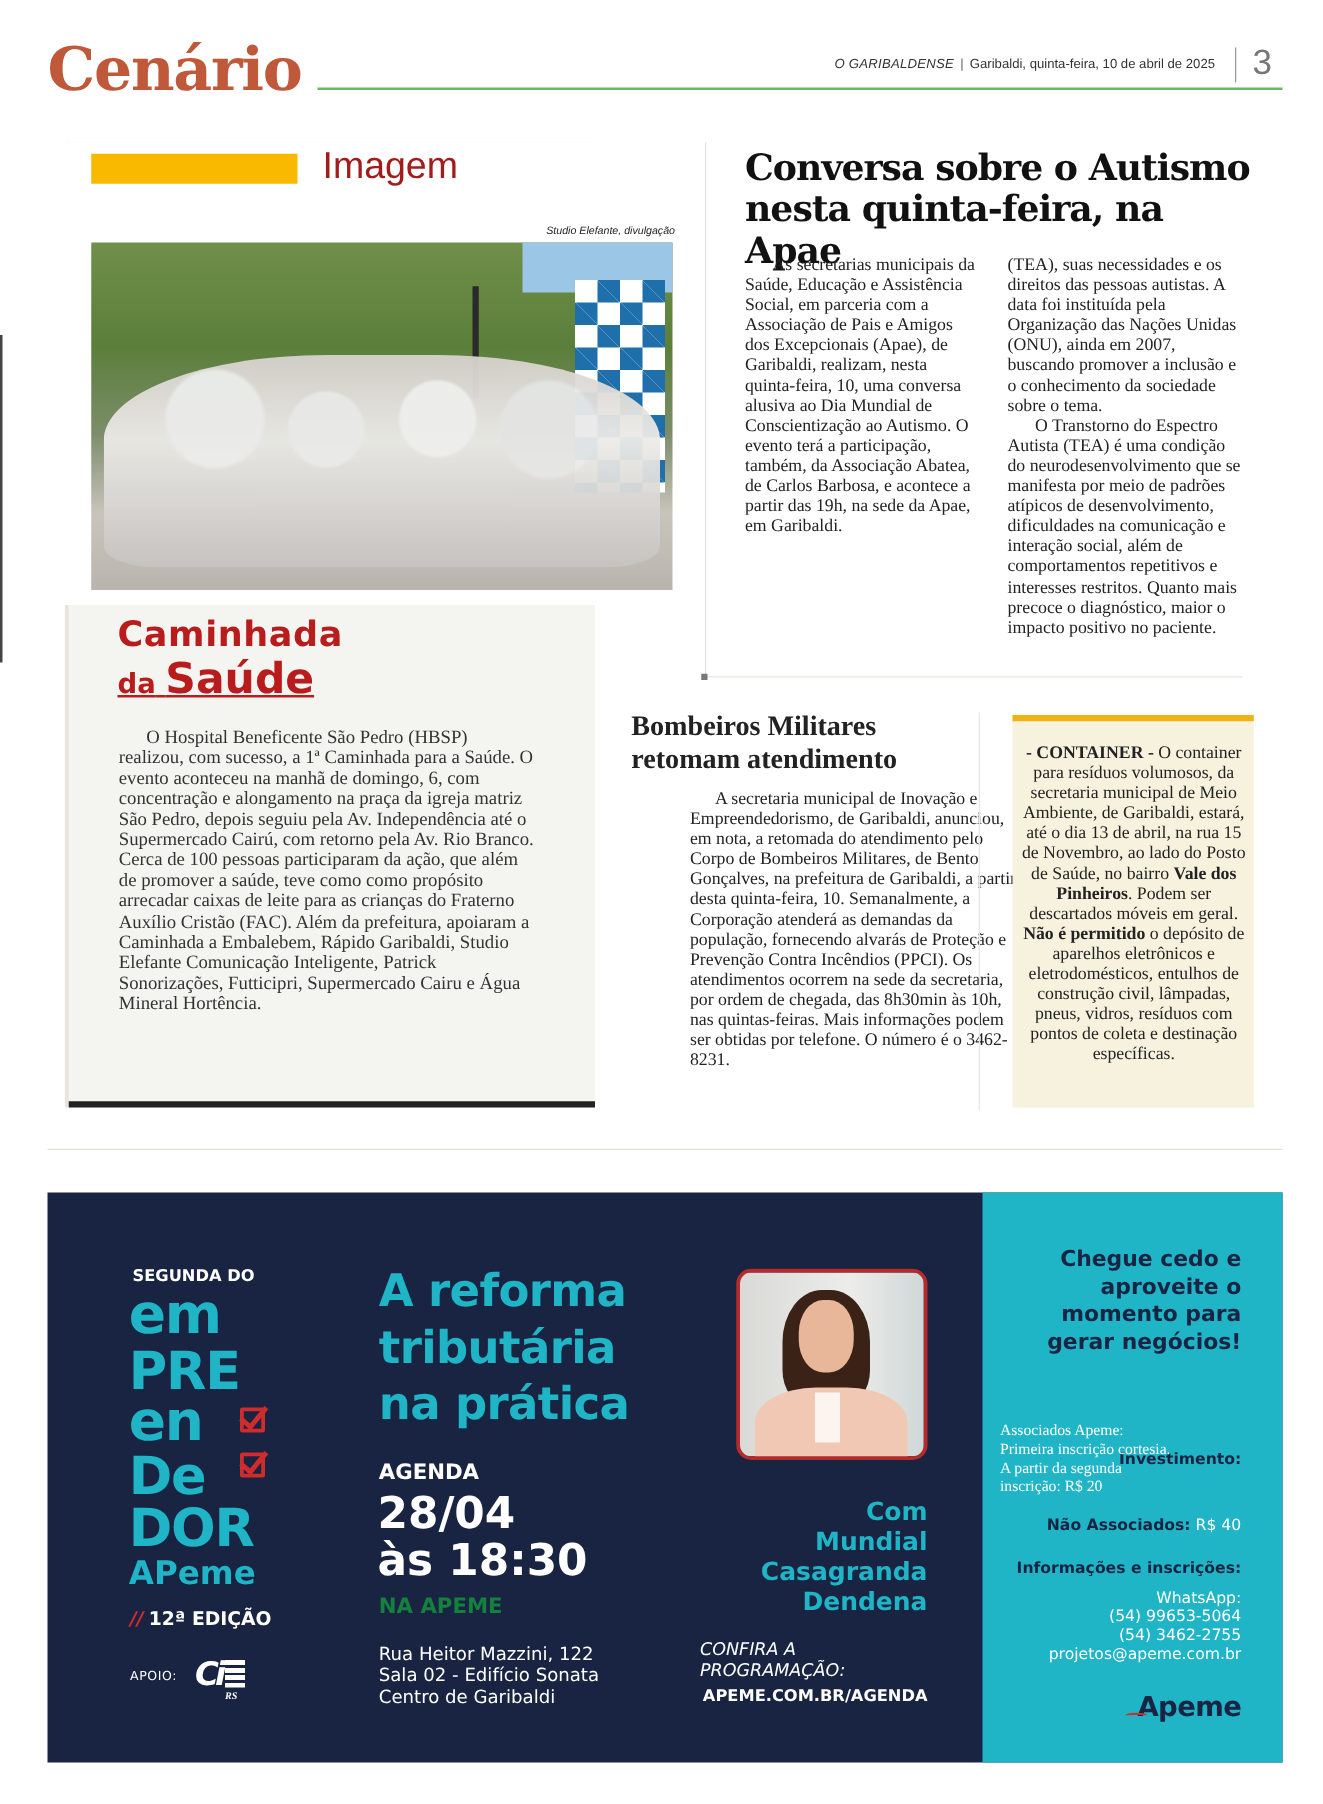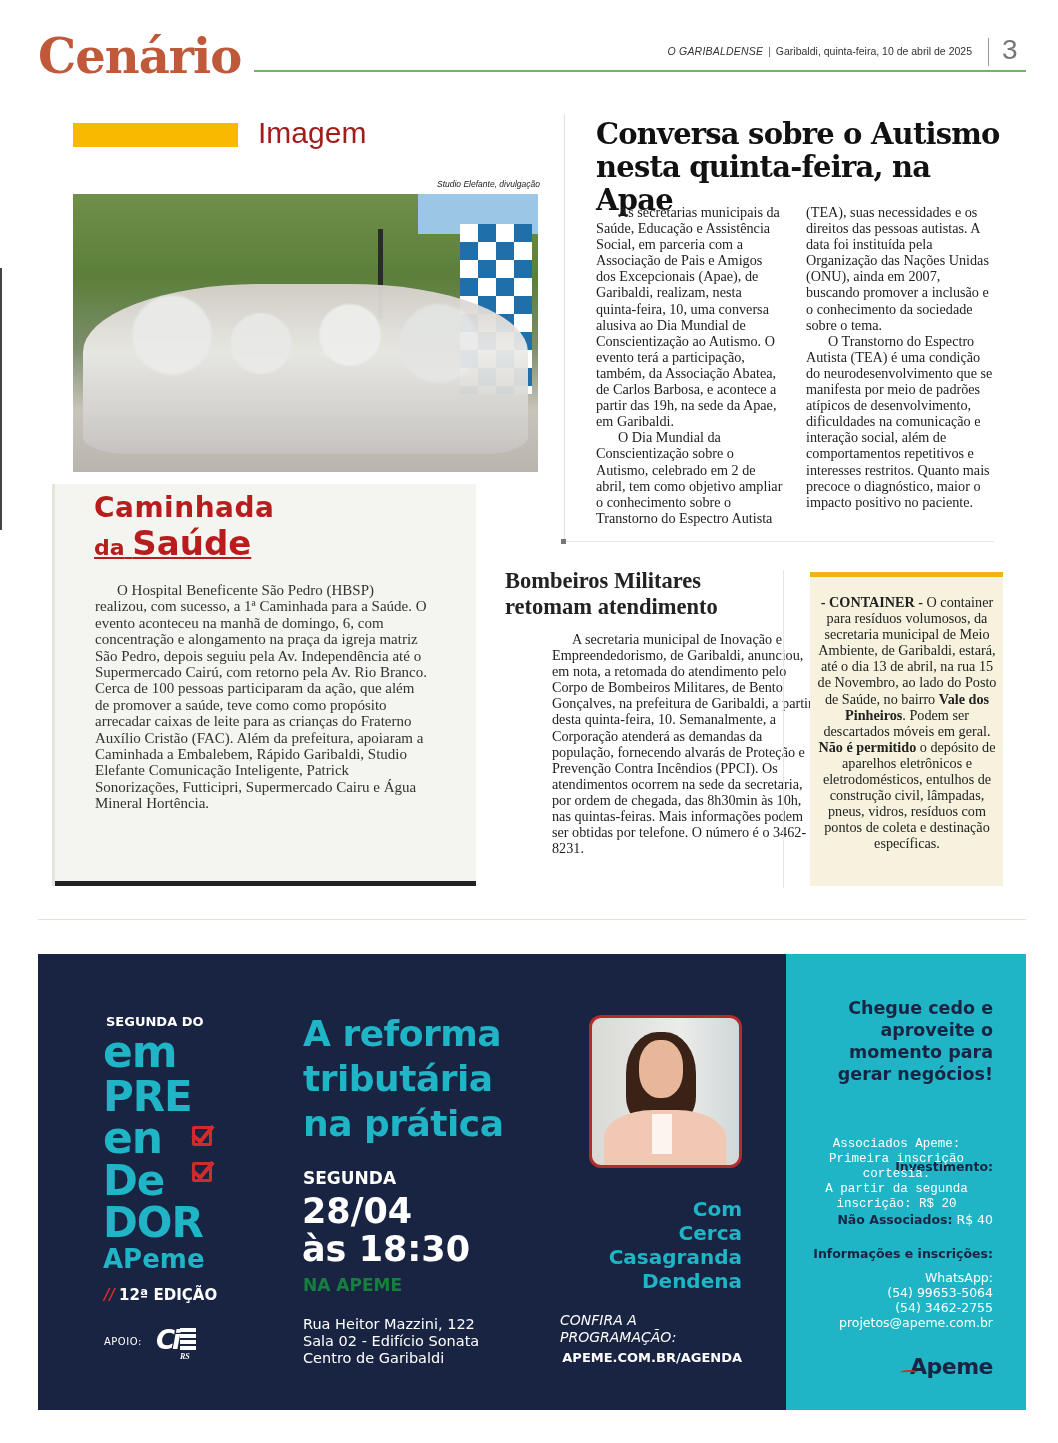--- a/index.html
+++ b/index.html
@@ -94,21 +94,21 @@
   .speaker-photo .face { position: absolute; left: 47px; top: 22px; width: 44px; height: 58px; background: #e8b79a; border-radius: 45%; }
   .speaker-photo .jacket { position: absolute; left: 12px; top: 92px; width: 122px; height: 70px; background: #f0c8b4; border-radius: 40% 40% 0 0; }
   .speaker-photo .shirt { position: absolute; left: 60px; top: 96px; width: 20px; height: 40px; background: #fbf4ef; }
 
   .speaker-name { position: absolute; left: 572px; top: 1197px; width: 170px; text-align: right; font-family: "DejaVu Sans", sans-serif; font-weight: bold; font-size: 20px; line-height: 24px; color: #1fb5c7; }
   .confira { position: absolute; left: 560px; top: 1312px; width: 182px; text-align: left; font-family: "DejaVu Sans", sans-serif; font-size: 14px; line-height: 17px; color: #fff; font-style: italic; }
   .agenda-link { position: absolute; left: 520px; top: 1350px; width: 222px; text-align: right; font-family: "DejaVu Sans", sans-serif; font-weight: bold; font-size: 13px; color: #fff; white-space: nowrap; }
 
   .cta { position: absolute; left: 800px; top: 997px; width: 193px; text-align: right; font-family: "DejaVu Sans", sans-serif; font-weight: bold; font-size: 17.5px; line-height: 22px; color: #182442; }
   .invest-h { position: absolute; left: 800px; top: 1113px; width: 193px; text-align: right; font-family: "DejaVu Sans", sans-serif; font-weight: bold; font-size: 12.5px; color: #182442; margin-top: 46px; }
-  .invest-body { position: absolute; left: 800px; top: 1137px; width: 193px; text-align: center; font-family: Liberation Mono, monospace; font-size: 12.5px; line-height: 15px; color: #fff; }
+  .invest-body { position: absolute; left: 800px; top: 1137px; width: 193px; text-align: left; font-family: Liberation Serif, serif; font-size: 12.5px; line-height: 15px; color: #fff; }
   .nao-assoc { position: absolute; left: 800px; top: 1212px; width: 193px; text-align: right; font-family: "DejaVu Sans", sans-serif; font-size: 12.5px; color: #fff; }
   .nao-assoc b { color: #182442; }
   .info-h { position: absolute; left: 780px; top: 1246px; width: 213px; text-align: right; font-family: "DejaVu Sans", sans-serif; font-weight: bold; font-size: 12.5px; color: #182442; white-space: nowrap; }
   .info-body { position: absolute; left: 790px; top: 1270px; width: 203px; text-align: right; font-family: "DejaVu Sans", sans-serif; font-size: 12.5px; line-height: 15px; color: #fff; }
   .apeme-logo { position: absolute; left: 880px; top: 1354px; width: 113px; text-align: right; font-family: "DejaVu Sans", sans-serif; font-weight: bold; font-size: 22px; color: #182442; letter-spacing: -0.5px; }
   .apeme-logo .swoosh { position: absolute; left: 20px; top: 16px; width: 18px; height: 5px; border-top: 2px solid #d02c2c; border-radius: 50% 50% 0 0; }
 </style>
 </head>
 <body>
 
@@ -137,21 +137,20 @@
   <span class="l1">Caminhada</span>
   <span class="l2"><span>da</span> <b>Saúde</b></span>
 </div>
 <p class="caminhada-body">O Hospital Beneficente São Pedro (HBSP) realizou, com sucesso, a 1ª Caminhada para a Saúde. O evento aconteceu na manhã de domingo, 6, com concentração e alongamento na praça da igreja matriz São Pedro, depois seguiu pela Av. Independência até o Supermercado Cairú, com retorno pela Av. Rio Branco. Cerca de 100 pessoas participaram da ação, que além de promover a saúde, teve como como propósito arrecadar caixas de leite para as crianças do Fraterno Auxílio Cristão (FAC). Além da prefeitura, apoiaram a Caminhada a Embalebem, Rápido Garibaldi, Studio Elefante Comunicação Inteligente, Patrick Sonorizações, Futticipri, Supermercado Cairu e Água Mineral Hortência.</p>
 <div class="left-bottom-bar"></div>
 
 <div class="autismo-vline"></div>
 <h1 class="autismo-title">Conversa sobre o Autismo nesta quinta-feira, na Apae</h1>
 <div class="autismo-col c1">
   <p class="indent">As secretarias municipais da Saúde, Educação e Assistência Social, em parceria com a Associação de Pais e Amigos dos Excepcionais (Apae), de Garibaldi, realizam, nesta quinta-feira, 10, uma conversa alusiva ao Dia Mundial de Conscientização ao Autismo. O evento terá a participação, também, da Associação Abatea, de Carlos Barbosa, e acontece a partir das 19h, na sede da Apae, em Garibaldi.</p>
-  <p class="indent">O Dia Mundial da Conscientização sobre o Autismo, celebrado em 2 de abril, tem como objetivo ampliar o conhecimento sobre o Transtorno do Espectro Autista</p>
 </div>
 <div class="autismo-col c2">
   <p>(TEA), suas necessidades e os direitos das pessoas autistas. A data foi instituída pela Organização das Nações Unidas (ONU), ainda em 2007, buscando promover a inclusão e o conhecimento da sociedade sobre o tema.</p>
   <p class="indent">O Transtorno do Espectro Autista (TEA) é uma condição do neurodesenvolvimento que se manifesta por meio de padrões atípicos de desenvolvimento, dificuldades na comunicação e interação social, além de comportamentos repetitivos e interesses restritos. Quanto mais precoce o diagnóstico, maior o impacto positivo no paciente.</p>
 </div>
 <div class="autismo-rule"></div>
 <div class="autismo-marker"></div>
 
 <h2 class="bomb-title">Bombeiros Militares retomam atendimento</h2>
 <p class="bomb-body">A secretaria municipal de Inovação e Empreendedorismo, de Garibaldi, anunciou, em nota, a retomada do atendimento pelo Corpo de Bombeiros Militares, de Bento Gonçalves, na prefeitura de Garibaldi, a partir desta quinta-feira, 10. Semanalmente, a Corporação atenderá as demandas da população, fornecendo alvarás de Proteção e Prevenção Contra Incêndios (PPCI). Os atendimentos ocorrem na sede da secretaria, por ordem de chegada, das 8h30min às 10h, nas quintas-feiras. Mais informações podem ser obtidas por telefone. O número é o 3462-8231.</p>
@@ -177,41 +176,41 @@
 <div class="check k2"></div>
 <div class="edicao"><span class="slash">//</span><span>12ª EDIÇÃO</span></div>
 <div class="apoio">APOIO:</div>
 <div class="ciee-logo" title="CIEE">
   <span class="ci">Ci</span>
   <span class="bars"></span>
   <span class="rs">RS</span>
 </div>
 
 <div class="ref-title" style="width:240px;">A reforma tributária na prática</div>
-<div class="ref-day">SEGUNDA</div>
+<div class="ref-day">AGENDA</div>
 <div class="ref-date">
   <div>28/04</div>
   <div>às 18:30</div>
 </div>
 <div class="ref-place">NA APEME</div>
 <div class="ref-address">
   <div>Rua Heitor Mazzini, 122</div>
   <div>Sala 02 - Edifício Sonata</div>
   <div>Centro de Garibaldi</div>
 </div>
 
 <div class="speaker-photo">
   <div class="hair"></div>
   <div class="jacket"></div>
   <div class="shirt"></div>
   <div class="face"></div>
 </div>
 <div class="speaker-name">
   <div>Com</div>
-  <div>Cerca</div>
+  <div>Mundial</div>
   <div>Casagranda</div>
   <div>Dendena</div>
 </div>
 <div class="confira">
   <div>CONFIRA A</div>
   <div>PROGRAMAÇÃO:</div>
 </div>
 <div class="agenda-link">APEME.COM.BR/AGENDA</div>
 
 <div class="cta">Chegue cedo e aproveite o momento para gerar negócios!</div>

